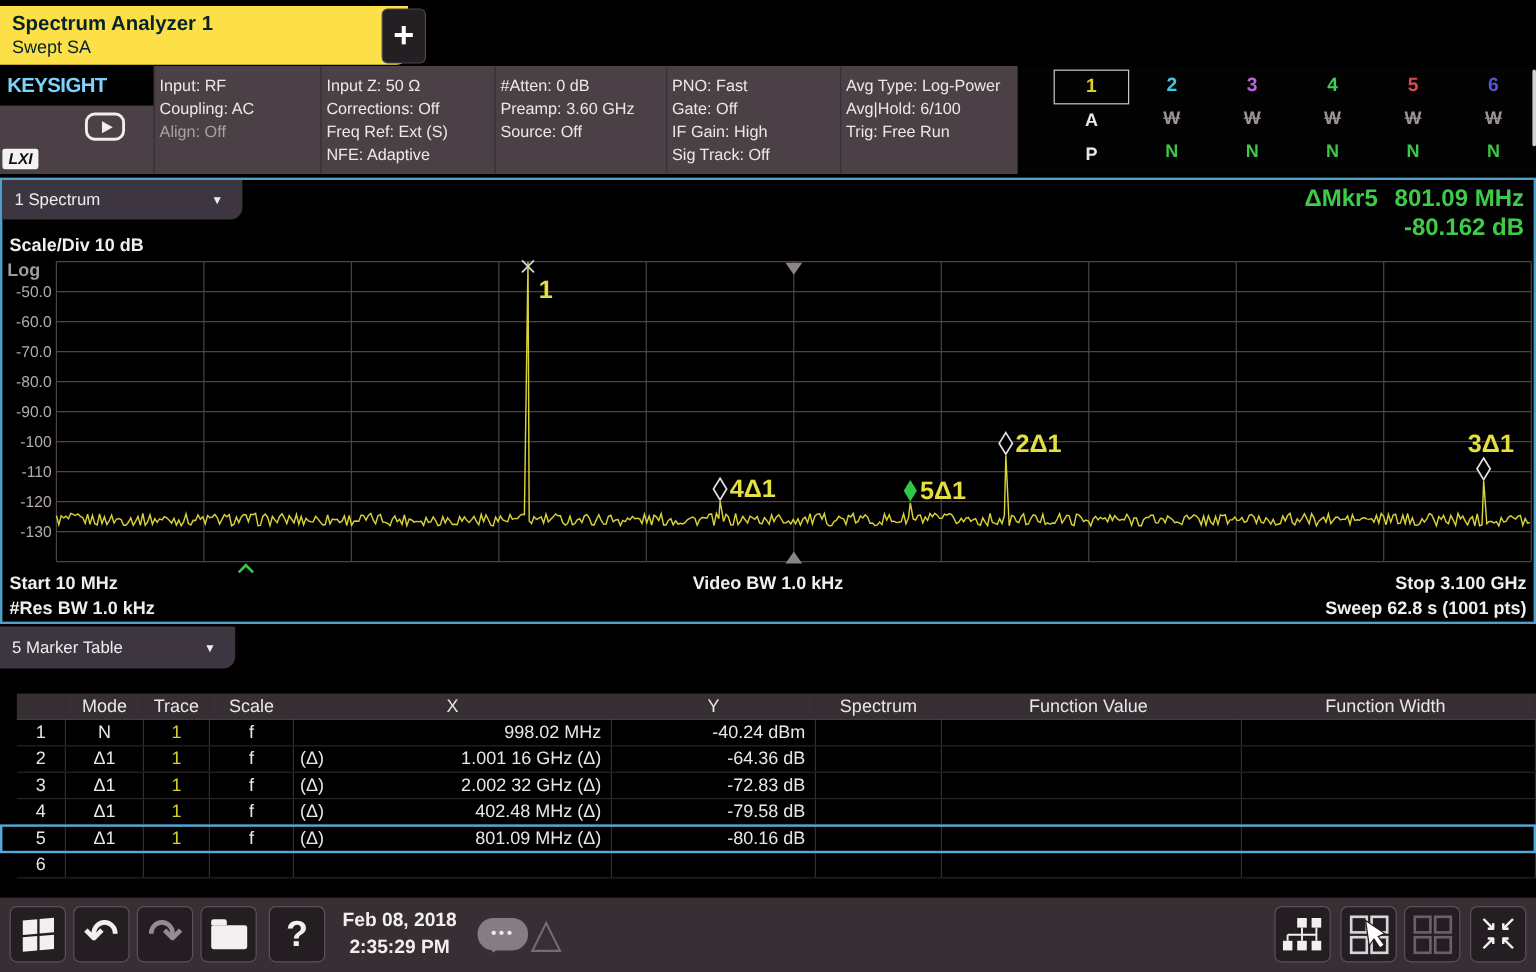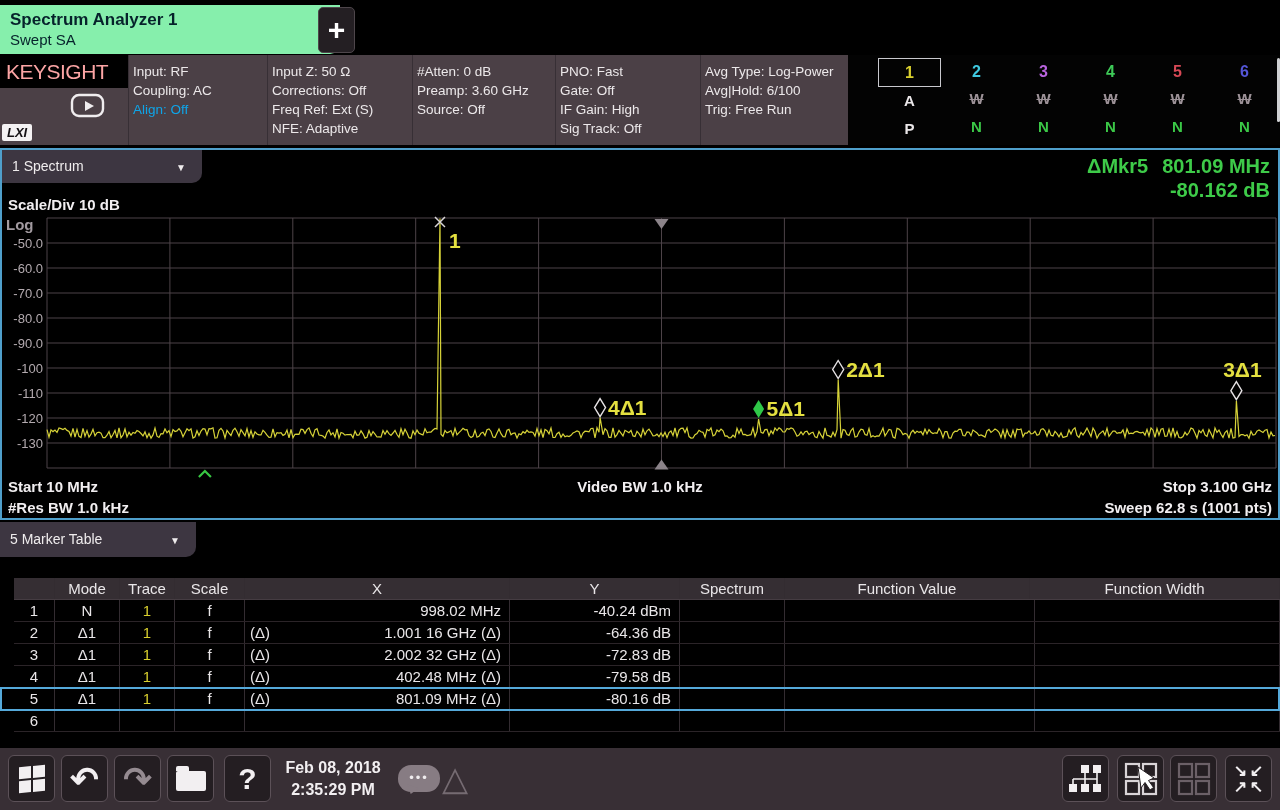--- a/index.html
+++ b/index.html
@@ -1,39 +1,39 @@
 <!DOCTYPE html>
 <html><head>
 <meta charset="utf-8">
 <style>
   html,body{margin:0;padding:0;background:#000;}
   body{width:1280px;height:810px;position:relative;overflow:hidden;
        font-family:"Liberation Sans",sans-serif;-webkit-font-smoothing:antialiased;}
 
   
   .topbar{position:absolute;left:0;top:0;width:1280px;height:55px;background:#000;}
-  .mode-tab{position:absolute;left:0;top:5px;width:340px;height:49px;background:#86efac;
+  .mode-tab{position:absolute;left:0;top:5px;width:340px;height:49px;background:#fde047;
             border-radius:0 0 10px 0;color:#06222b;padding:4px 10px;box-sizing:border-box;cursor:pointer;}
   .mode-line1{font-size:17px;font-weight:bold;line-height:21px;}
   .mode-line2{font-size:15px;line-height:19px;}
   .mode-caret{position:absolute;right:12px;top:21px;font-size:11px;color:#092730;}
   .add-tab{position:absolute;left:318px;top:7px;width:37px;height:46px;background:#241f23;
            border:1px solid #4e464b;border-radius:5px;color:#fff;font-size:30px;font-weight:bold;
            line-height:40px;text-align:center;padding:0;cursor:pointer;font-family:"Liberation Sans",sans-serif;}
 
   
   .header{position:absolute;left:0;top:55px;width:1280px;height:90px;background:#4b4046;}
   .brand-strip{position:absolute;left:0;top:0;width:128px;height:33px;background:#000;}
-  .brand{color:#fca5a5;font-size:21px;font-weight:normal;letter-spacing:-0.5px;line-height:33px;padding-left:6px;}
+  .brand{color:#7dd3fc;font-size:17px;font-weight:bold;letter-spacing:-0.5px;line-height:33px;padding-left:6px;}
   .remote-icon{position:absolute;left:70px;top:38px;}
   .lxi{position:absolute;left:2px;top:69px;background:#f4f2f3;color:#141114;font-size:13px;
        font-weight:bold;font-style:italic;padding:0 5px;line-height:17px;border-radius:2px;}
   .hsep{position:absolute;top:0;width:1px;height:90px;background:#372f35;}
   .sgroup{position:absolute;top:7px;color:#ece8ea;font-size:13.5px;line-height:19px;white-space:nowrap;cursor:pointer;}
-  .sgroup .accent{color:#0ea5e9;}
+  .sgroup .accent{color:#a3a3a3;}
   .traceblack{position:absolute;left:848px;top:0;width:432px;height:90px;background:#030303;}
   .tracegrid{position:absolute;left:28px;top:2px;display:flex;}
   .tcol{width:67px;text-align:center;}
   .tnum{height:27px;line-height:27px;font-size:16px;font-weight:bold;margin:1px 2px 0 2px;}
   .tnum.sel{border:1px solid #c9c9ce;}
   .tcell{height:28px;line-height:28px;font-size:15px;font-weight:bold;}
   .strike{text-decoration:line-through;}
   .hscroll{position:absolute;right:0;top:3px;width:3px;height:64px;background:#cfd0d3;border-radius:2px;cursor:pointer;}
 
   

